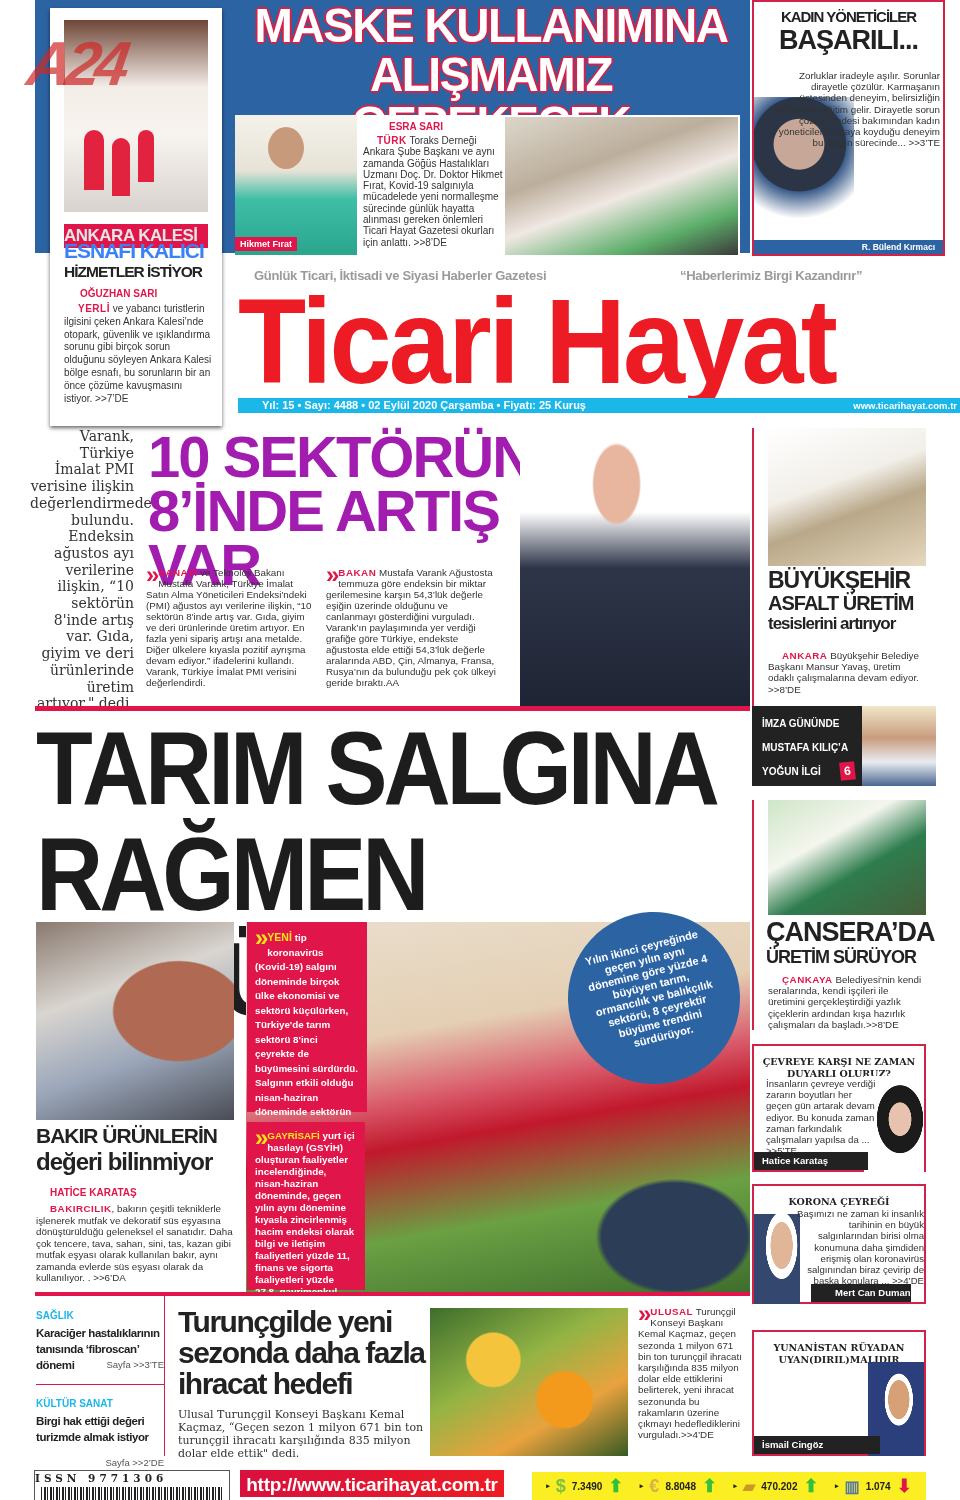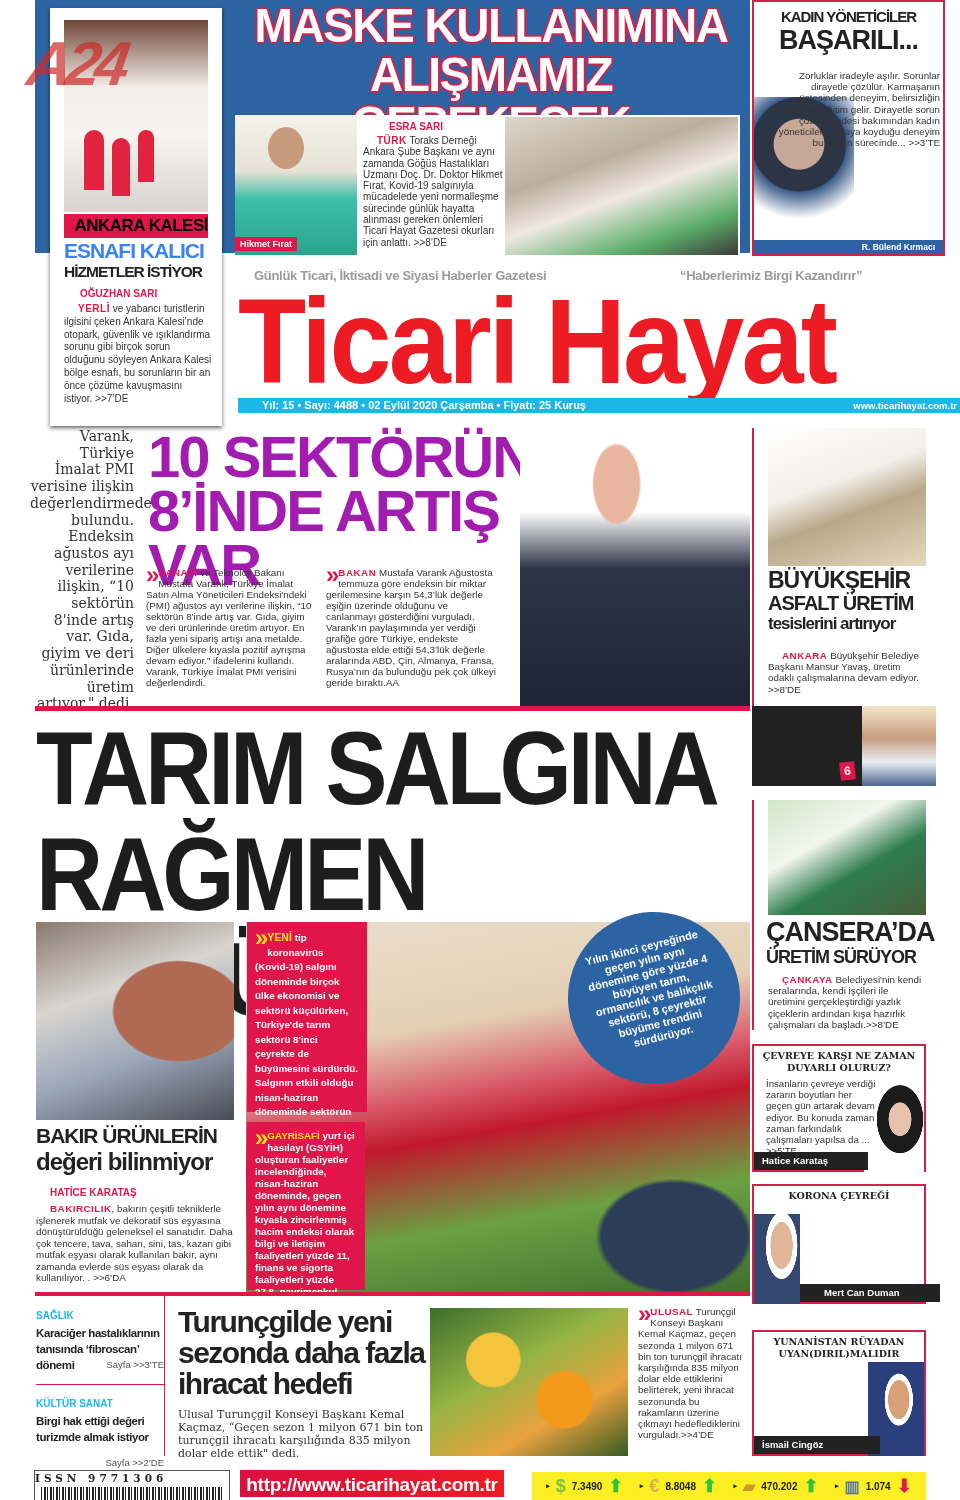--- a/index.html
+++ b/index.html
@@ -20,21 +20,21 @@
 #castle{left:50px;top:8px;width:172px;height:418px;background:#fff;box-shadow:0 2px 4px rgba(0,0,0,.6)}
 #kadin{left:752px;top:0;width:193px;height:256px;border:2px solid #d3224a;background:#fff}
 
 #logo{left:238px;top:282px;width:685px;height:118px;color:#ed1c24;font-size:120px;line-height:118px;font-weight:900;letter-spacing:-3px;transform:scaleX(.93);transform-origin:left}
 #datebar{left:238px;top:398px;width:725px;height:15px;background:#1bb7e8;color:#fff;font-size:11px;font-weight:bold;line-height:15px;padding-left:24px}
 
 .vline{position:absolute;width:2px;background:#d3224a}
 .hline{position:absolute;height:4px;background:#e0164a}
 .col-box{position:absolute;border:2px solid #d3224a;background:#fff}
 .col-box .name{position:absolute;left:0;bottom:0;height:18px;background:#222;color:#fff;font-size:9.5px;font-weight:bold;line-height:18px;padding-left:8px}
-.col-box h4{font-family:"DejaVu Serif",serif;font-size:9.5px;font-weight:bold;text-align:center;line-height:12px;margin-top:4px}
+.col-box h4{font-family:"DejaVu Serif",serif;font-size:9.5px;font-weight:bold;text-align:center;line-height:12px;margin-top:10px}
 .redbox{position:absolute;background:#e0164a;color:#fff;font-weight:bold;font-size:10.5px;line-height:14.5px;padding:8px 8px}
 .chev{display:inline-block;color:#f9e419;font-weight:900;font-size:24px;line-height:16px;float:left;margin-right:4px;letter-spacing:-5px}
 .chev.r{color:#e0164a}
 .ticker-item{display:flex;align-items:center;gap:6px;font-weight:bold;font-size:10px;color:#222}
 .up{color:#33c13b;font-size:18px}
 .down{color:#e0164a;font-size:18px}
 </style>
 </head>
 <body>
 
@@ -54,21 +54,21 @@
   </div>
   <div class="photo" style="left:270px;top:2px;width:233px;height:138px;background:linear-gradient(160deg,#dcd7cb 0%,#bcae9c 35%,#f0e8e3 55%,#5cae6a 80%,#3c3a3a 100%)"></div>
 </div>
 
 <div id="castle" class="abs">
   <div class="photo" style="left:14px;top:12px;width:144px;height:192px;background:linear-gradient(180deg,#6f4637 0%,#f3ede7 35%,#f7f3ef 60%,#d8d3ce 100%)">
     <div class="abs" style="left:20px;top:110px;width:20px;height:60px;background:#e2233f;border-radius:10px 10px 0 0"></div>
     <div class="abs" style="left:48px;top:118px;width:18px;height:58px;background:#e2233f;border-radius:9px 9px 0 0"></div>
     <div class="abs" style="left:74px;top:110px;width:16px;height:52px;background:#e2233f;border-radius:8px 8px 0 0"></div>
   </div>
-  <div class="abs" style="left:14px;top:206px;width:144px;height:24px;background:#e0164a;color:#000000;font-weight:900;font-size:17px;line-height:24px;text-align:right;letter-spacing:-.5px">ANKARA KALESİ</div>
+  <div class="abs" style="left:14px;top:216px;width:144px;height:24px;background:#e0164a;color:#e5e5e5;font-weight:900;font-size:17px;line-height:24px;text-align:left;letter-spacing:-.5px">ANKARA KALESİ</div>
   <div class="abs cond" style="left:14px;top:232px;width:150px;color:#3b82f6;font-size:21px;line-height:22px">ESNAFI KALICI</div>
   <div class="abs cond" style="left:14px;top:254px;width:150px;color:#222;font-size:15.5px;line-height:20px">HİZMETLER İSTİYOR</div>
   <div class="abs red" style="left:30px;top:280px;font-size:10px;font-weight:bold">OĞUZHAN SARI</div>
   <p class="body abs" style="left:14px;top:295px;width:148px;font-size:10px;line-height:12.8px;text-indent:14px"><span class="lead">YERLİ</span> <span>ve yabancı turistlerin ilgisini çeken Ankara Kalesi’nde otopark, güvenlik ve ışıklandırma sorunu gibi birçok sorun olduğunu söyleyen Ankara Kalesi bölge esnafı, bu sorunların bir an önce çözüme kavuşmasını istiyor. &gt;&gt;7’DE</span></p>
 </div>
 
 <div class="abs" style="left:28px;top:28px;color:rgba(205,40,40,.7);font-size:62px;font-weight:900;letter-spacing:-6px;font-style:italic;transform:skewX(-8deg)">A24</div>
 
 <div id="kadin" class="abs">
   <div class="cond" style="text-align:center;font-size:15px;margin-top:6px;color:#222">KADIN YÖNETİCİLER</div>
@@ -107,20 +107,25 @@
   <div style="font-size:23px;line-height:24px">BÜYÜKŞEHİR</div>
   <div style="font-size:20px;line-height:22px">ASFALT ÜRETİM</div>
   <div style="font-size:17px;line-height:20px">tesislerini artırıyor</div>
 </div>
 <p class="body abs" style="left:768px;top:650px;width:160px;font-size:9.8px;line-height:11.2px;text-indent:14px"><span class="lead">ANKARA</span> <span>Büyükşehir Belediye Başkanı Mansur Yavaş, üretim odaklı çalışmalarına devam ediyor. &gt;&gt;8’DE</span></p>
 
 <div class="hline" style="left:35px;top:706px;width:715px;height:5px"></div>
 
 <div class="abs" style="left:750px;top:706px;width:186px;height:80px;background:#fff">
   <div class="abs" style="left:2px;top:0;width:110px;height:80px;background:#222"></div>
+  <div class="abs" style="left:0;top:6px;width:112px;color:#fff;font-weight:bold;font-size:10px;line-height:24px;padding-left:12px">
+    <div>İMZA GÜNÜNDE</div>
+    <div>MUSTAFA KILIÇ’A</div>
+    <div>YOĞUN İLGİ</div>
+  </div>
   <div class="abs" style="left:90px;top:56px;width:15px;height:18px;background:#e0164a;color:#fff;font-weight:bold;text-align:center;font-size:12px;line-height:18px;transform:rotate(-6deg)">6</div>
   <div class="photo" style="left:112px;top:0;width:74px;height:80px;background:linear-gradient(180deg,#f2e6c8 0%,#c89c7e 40%,#e9ecf2 70%,#4b6690 100%)"></div>
 </div>
 
 <div class="abs cond" style="left:36px;top:716px;width:710px;font-size:93px;line-height:94px;color:#1d1d1d;font-weight:900;letter-spacing:-4px;transform:scaleY(1.12);transform-origin:top">
   <div>TARIM SALGINA</div>
   <div>RAĞMEN BÜYÜYOR</div>
 </div>
 
 <div class="photo" style="left:36px;top:922px;width:198px;height:198px;background:radial-gradient(ellipse at 72% 45%,#b06a53 0 32%,transparent 33%),linear-gradient(160deg,#8a7a70 0%,#d9d5d0 35%,#9aa6b9 65%,#4a4c55 100%)"></div>
@@ -154,21 +159,22 @@
 
 <div class="col-box" style="left:752px;top:1044px;width:174px;height:128px">
   <h4>ÇEVREYE KARŞI NE ZAMAN DUYARLI OLURUZ?</h4>
   <div class="photo" style="right:0;top:30px;width:60px;height:96px;background:radial-gradient(ellipse at 60% 45%,#e7c2ae 0 22%,#1b1b1b 23% 45%,#fff 46%)"></div>
   <p class="body abs" style="left:12px;top:32px;width:110px;font-size:9.6px;line-height:11.2px">İnsanların çevreye verdiği zararın boyutları her geçen gün artarak devam ediyor. Bu konuda zaman zaman farkındalık çalışmaları yapılsa da ... &gt;&gt;5’TE</p>
   <div class="name" style="width:114px">Hatice Karataş</div>
 </div>
 <div class="col-box" style="left:752px;top:1184px;width:174px;height:120px">
   <h4>KORONA ÇEYREĞİ</h4>
   <div class="photo" style="left:0;top:28px;width:46px;height:90px;background:radial-gradient(ellipse at 60% 35%,#e0b598 0 28%,#fff 29% 40%,#34476e 41%)"></div>
-  <div class="name" style="left:46px;width:140px;padding-left:24px">Mert Can Duman</div>
+  <p class="body abs" style="left:40px;top:22px;width:130px;font-size:9.6px;line-height:11.2px;text-align:right">Başımızı ne zaman ki insanlık tarihinin en büyük salgınlarından birisi olma konumuna daha şimdiden erişmiş olan koronavirüs salgınından biraz çevirip de başka konulara ... &gt;&gt;4’DE</p>
+  <div class="name" style="left:57px;width:100px;padding-left:24px">Mert Can Duman</div>
 </div>
 <div class="col-box" style="left:752px;top:1330px;width:174px;height:126px">
   <h4 style="padding:0 10px">YUNANİSTAN RÜYADAN UYAN(DIRIL)MALIDIR</h4>
   <div class="photo" style="right:0;top:30px;width:56px;height:94px;background:radial-gradient(ellipse at 55% 40%,#d8a076 0 24%,#fff 25% 32%,#2a3f7b 33%)"></div>
   <div class="name" style="width:126px">İsmail Cingöz</div>
 </div>
 
 <div class="hline" style="left:35px;top:1292px;width:715px;height:4px"></div>
 
 <div class="abs" style="left:36px;top:1310px;width:128px">

